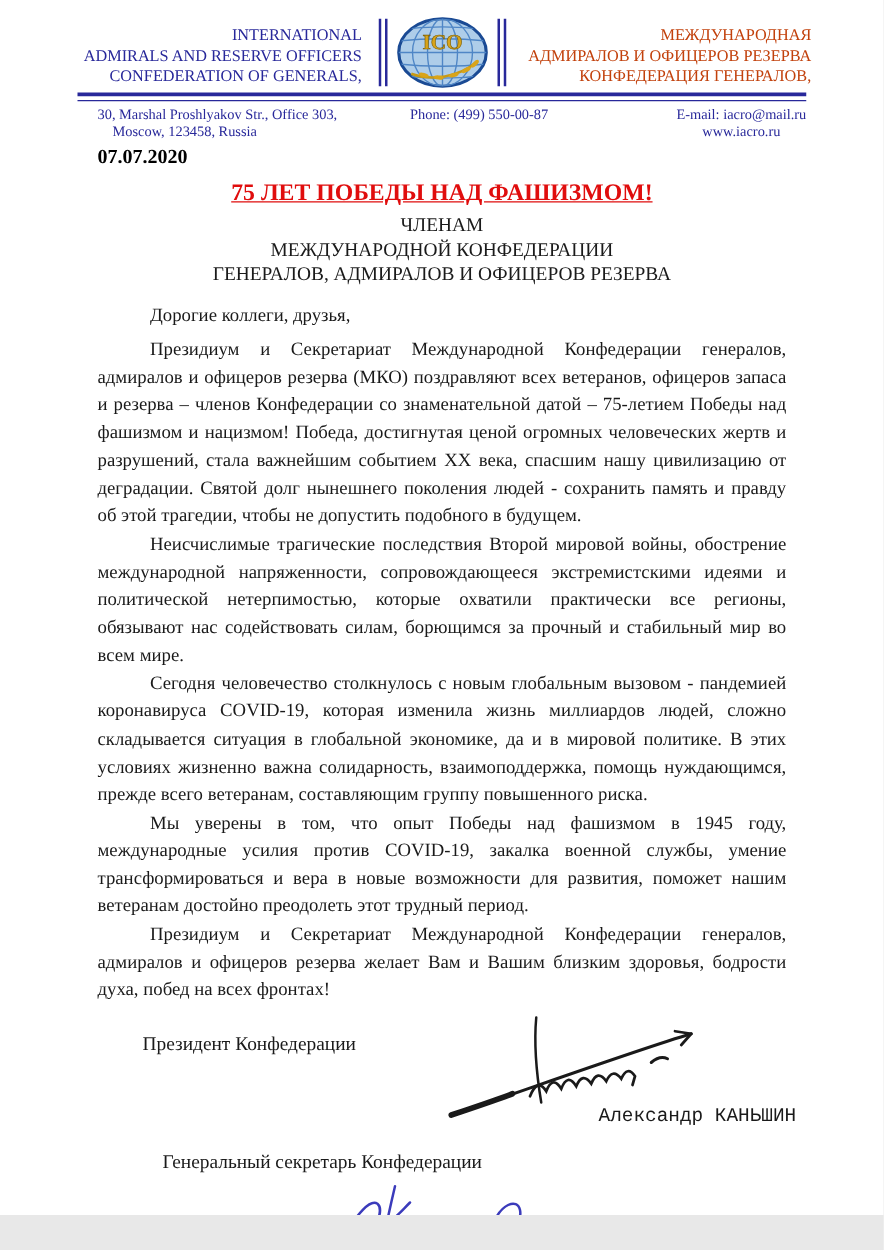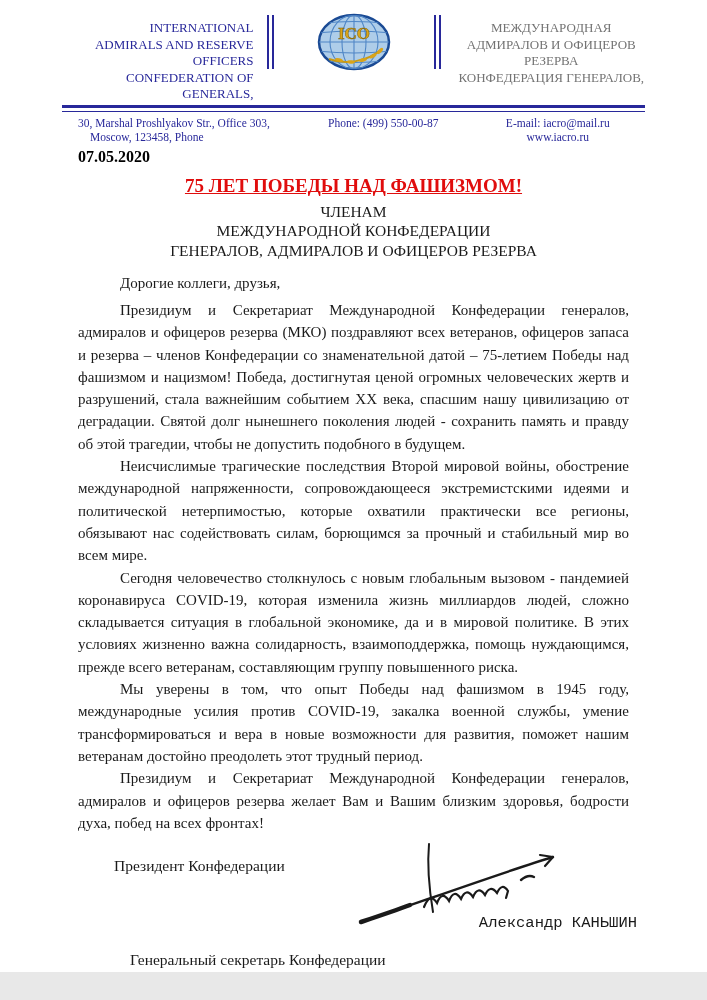--- a/index.html
+++ b/index.html
@@ -3,29 +3,29 @@
 <meta charset="utf-8">
 <style>
   html,body{margin:0;padding:0;background:#e8e8e8;}
   .page{
     position:relative;width:707px;height:972px;margin:0 auto;background:#ffffff;
     font-family:"Liberation Serif","DejaVu Serif",serif;color:#1a1a1a;overflow:hidden;
   }
   
   .header{display:flex;align-items:flex-start;justify-content:center;padding:12px 58px 0 58px;}
   .org-en{flex:1;text-align:right;color:#28289a;font-size:13px;line-height:16.5px;padding-top:8px;}
-  .org-ru{flex:1;text-align:center;color:#737373;font-size:13px;line-height:16.5px;padding-top:8px;}
-  .logo-wrap{display:flex;align-items:center;margin:0 8px;gap:36px;}
+  .org-ru{flex:1;text-align:right;color:#c2410c;font-size:13px;line-height:16.5px;padding-top:8px;}
+  .logo-wrap{display:flex;align-items:center;margin:0 8px;}
   .vpair{width:3px;height:54px;border-left:2px solid #28289a;border-right:2px solid #28289a;margin:0 5px;}
   .divider{margin:2px 62px 0 62px;border-top:3px solid #28289a;border-bottom:1px solid #28289a;height:3px;}
   .contacts{display:flex;margin:4px 62px 0 62px;color:#28289a;font-size:11.5px;line-height:14px;}
   .c-left{flex:1.25;padding-left:16px;}
   .c-left .line2{padding-left:12px;}
   .c-center{flex:1;text-align:center;}
-  .c-right{flex:1;display:flex;flex-direction:column;align-items:center;}
+  .c-right{flex:1;display:flex;flex-direction:column;align-items:flex-end;}
   .c-right .inner{text-align:center;}
   .date{margin:4px 0 0 78px;font-weight:bold;font-size:16px;color:#000;}
   
   .headline{text-align:center;font-weight:bold;font-size:19px;color:#e00d0d;margin-top:9px;text-decoration:underline;}
   .addressee{text-align:center;font-size:15.5px;line-height:19.5px;margin-top:5px;}
   
   .salutation{margin:15px 78px 0 78px;text-indent:42px;font-size:15px;}
   .bodytext{margin:7px 78px 0 78px;font-size:15px;line-height:22.3px;text-align:justify;}
   .bodytext p{margin:0;text-indent:42px;}
   
@@ -86,32 +86,32 @@
       <div>АДМИРАЛОВ И ОФИЦЕРОВ РЕЗЕРВА</div>
       <div>КОНФЕДЕРАЦИЯ ГЕНЕРАЛОВ,</div>
     </div>
   </div>
 
   <div class="divider"></div>
 
   <div class="contacts">
     <div class="c-left">
       <div>30, Marshal Proshlyakov Str., Office 303,</div>
-      <div class="line2">Moscow, 123458, Phone</div>
+      <div class="line2">Moscow, 123458, Russia</div>
     </div>
     <div class="c-center">Phone: (499) 550-00-87</div>
     <div class="c-right">
       <div class="inner">
         <div>E-mail: iacro@mail.ru</div>
         <div>www.iacro.ru</div>
       </div>
     </div>
   </div>
 
-  <div class="date">07.05.2020</div>
+  <div class="date">07.07.2020</div>
 
   <div class="headline">75 ЛЕТ ПОБЕДЫ НАД ФАШИЗМОМ!</div>
 
   <div class="addressee">
     <div>ЧЛЕНАМ</div>
     <div>МЕЖДУНАРОДНОЙ КОНФЕДЕРАЦИИ</div>
     <div>ГЕНЕРАЛОВ, АДМИРАЛОВ И ОФИЦЕРОВ РЕЗЕРВА</div>
   </div>
 
   <div class="salutation">Дорогие коллеги, друзья,</div>

